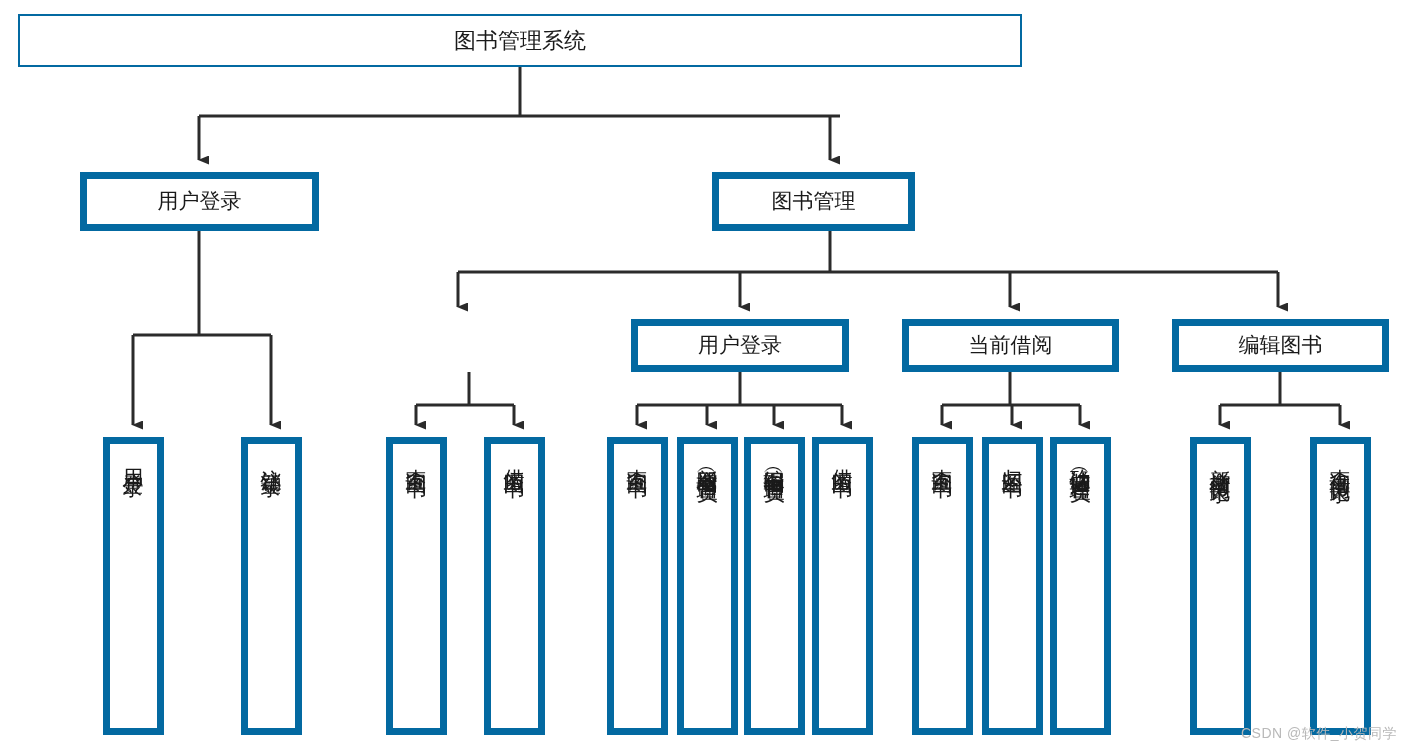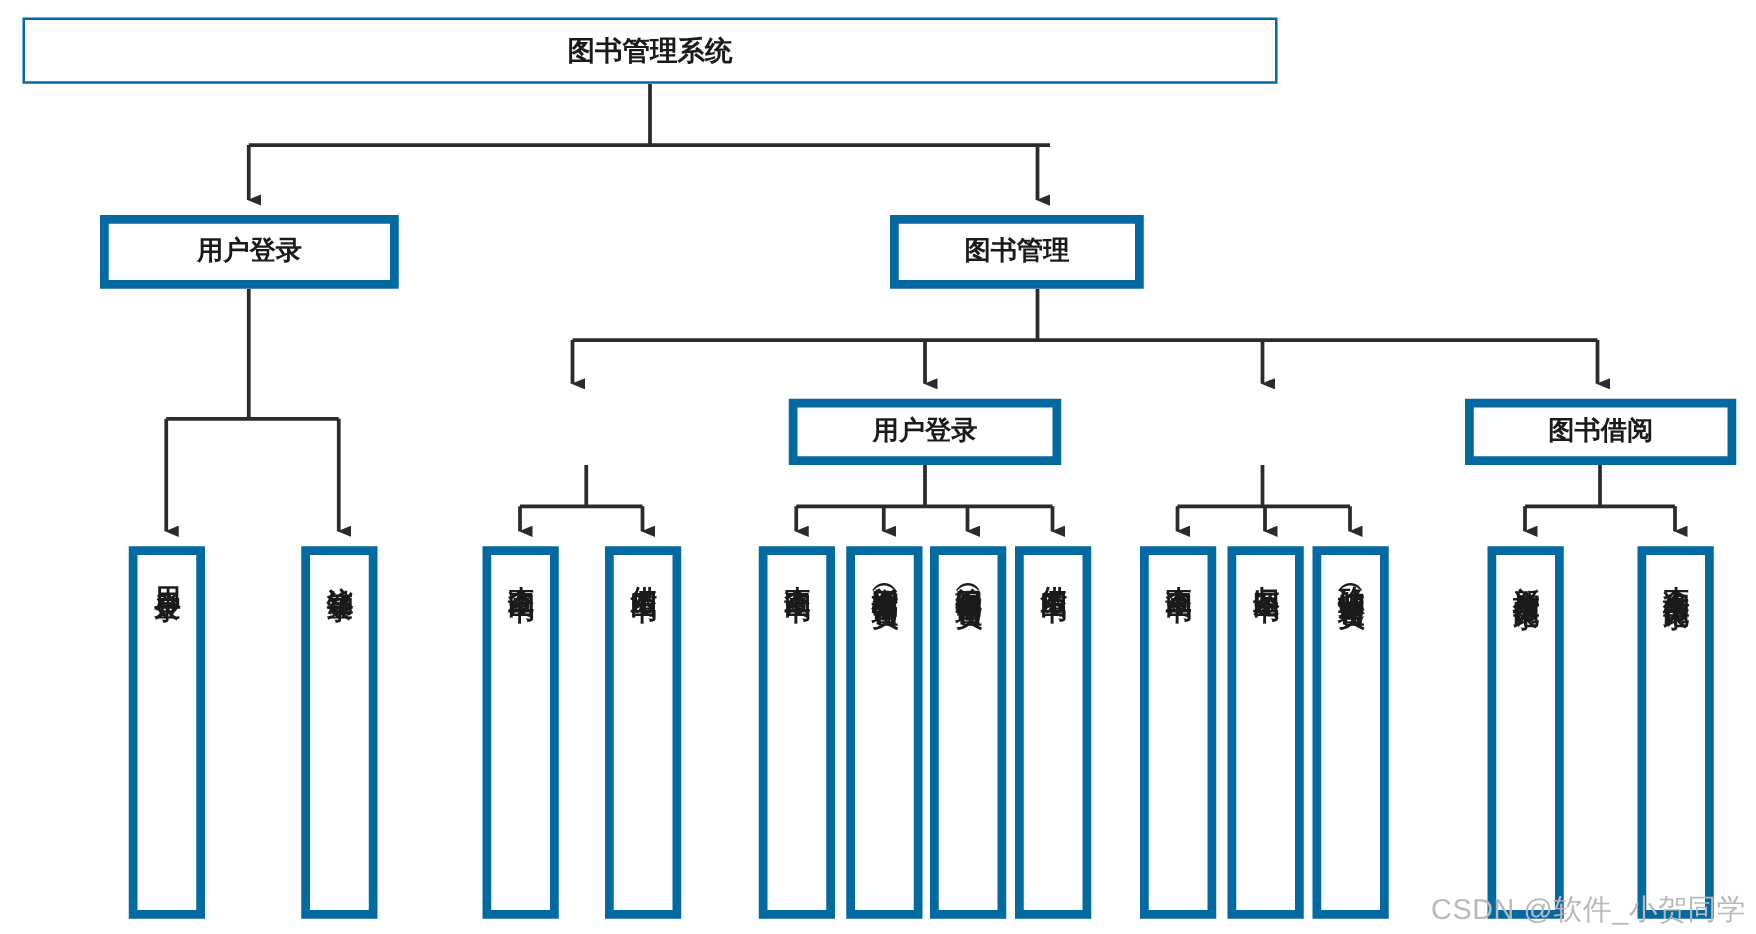--- a/index.html
+++ b/index.html
@@ -28,21 +28,20 @@
   }
   .node {
     position: absolute;
     box-sizing: border-box;
     background: #ffffff;
     border: 7px solid #0369a1;
     display: flex;
     align-items: center;
     justify-content: center;
     color: #1a1a1a;
-    font-weight: bold;
   }
   .node-label {
     display: block;
     text-align: center;
     line-height: 1.18;
     color: #1a1a1a;
     white-space: pre-line;
   }
   
   .node.root {
@@ -69,21 +68,21 @@
     line-height: 1;
     white-space: nowrap;
   }
   .node.leaf.tall-text .node-label {
     letter-spacing: 2px;
   }
   #watermark {
     position: absolute;
     right: 8px;
     bottom: 4px;
-    font-size: 23px;
+    font-size: 14px;
     color: #b9b9b9;
     letter-spacing: 0.5px;
     user-select: none;
   }
 </style>
 </head>
 <body>
 
 <div id="diagram-root">
 
@@ -146,22 +145,25 @@
   <div class="node branch" style="left:80px; top:172px; width:239px; height:59px;">
     <span class="node-label">用户登录</span>
   </div>
   <div class="node branch" style="left:712px; top:172px; width:203px; height:59px;">
     <span class="node-label">图书管理</span>
   </div>
 
   <div class="node branch" style="left:631px; top:319px; width:218px; height:53px;">
     <span class="node-label">用户登录</span>
   </div>
+  <div class="node branch" style="left:902px; top:319px; width:217px; height:53px;">
+    <span class="node-label">当前借阅</span>
+  </div>
   <div class="node branch" style="left:1172px; top:319px; width:217px; height:53px;">
-    <span class="node-label">图书借阅</span>
+    <span class="node-label">编辑图书</span>
   </div>
 
   <div class="node leaf" style="left:103px; top:437px; width:61px; height:298px;">
     <span class="node-label">用户登录</span>
   </div>
   <div class="node leaf" style="left:241px; top:437px; width:61px; height:298px;">
     <span class="node-label">注销登录</span>
   </div>
   <div class="node leaf" style="left:386px; top:437px; width:61px; height:298px;">
     <span class="node-label">查询图书</span>

